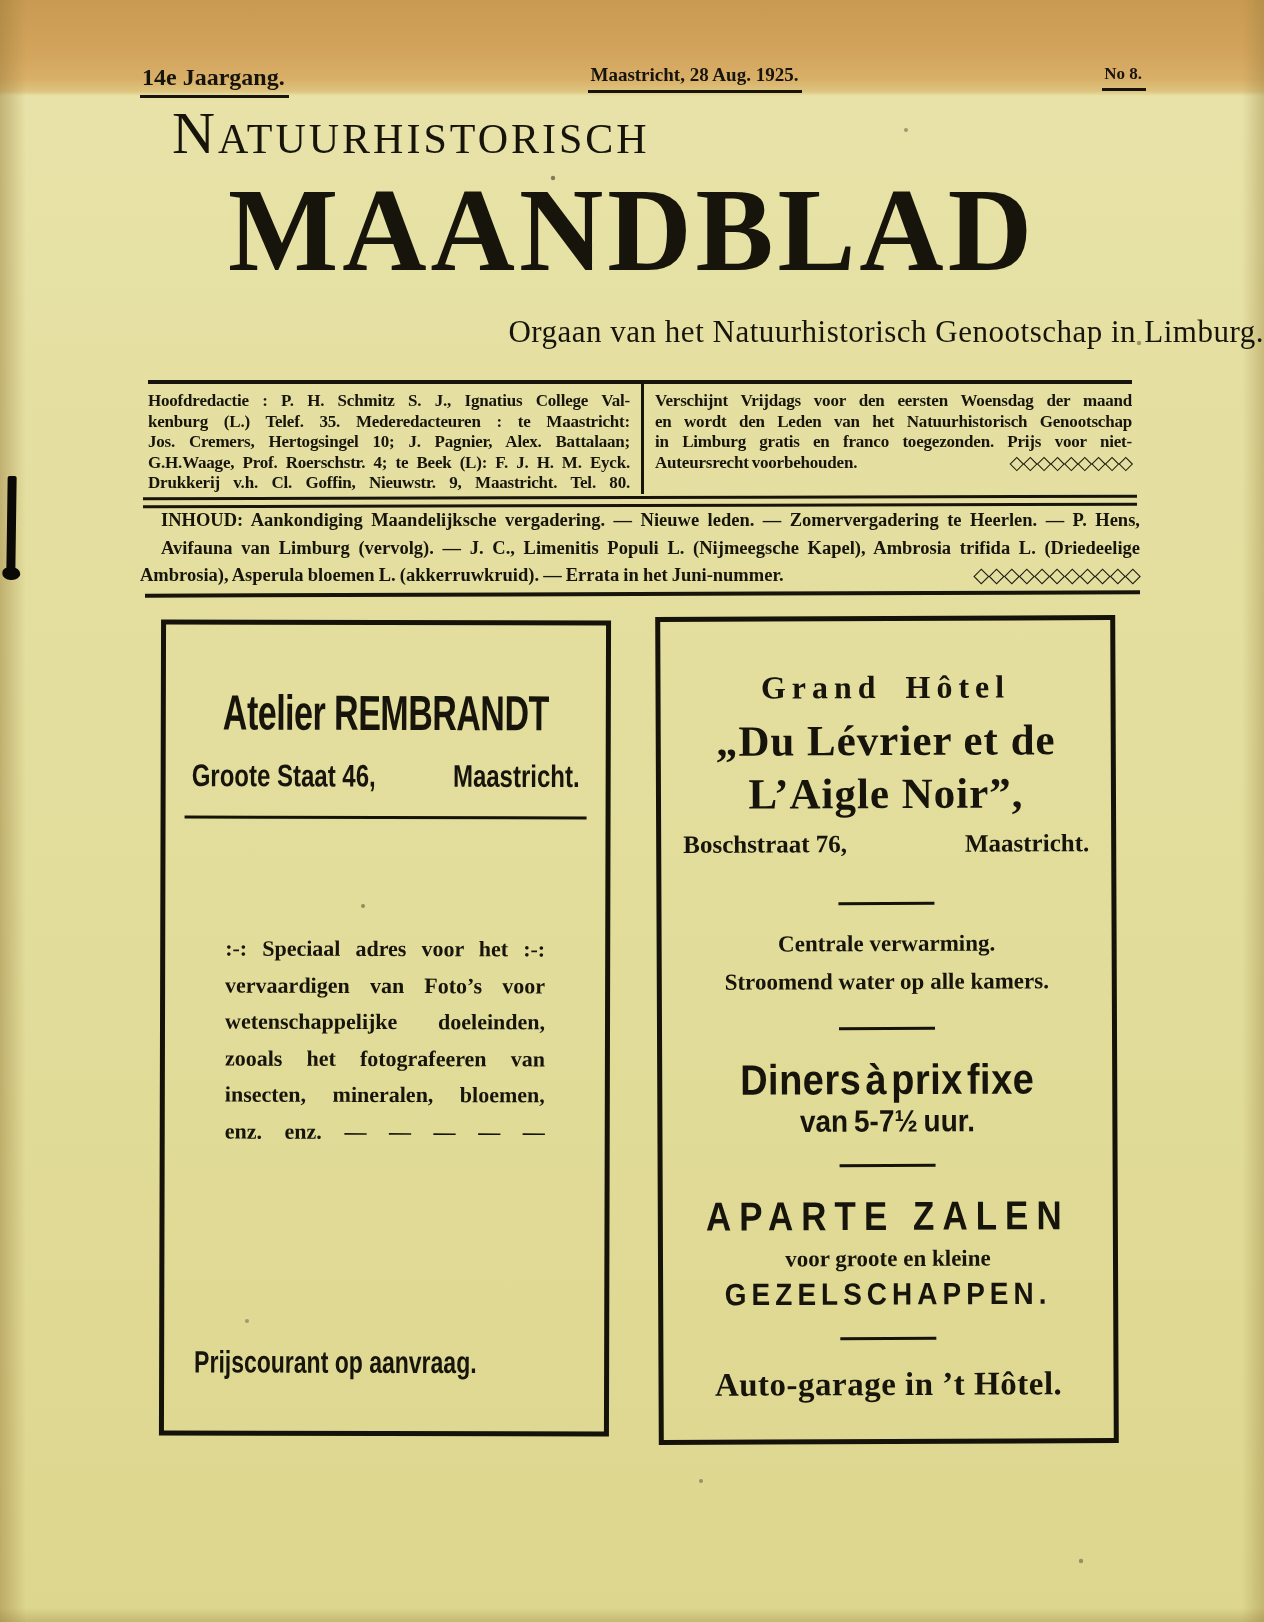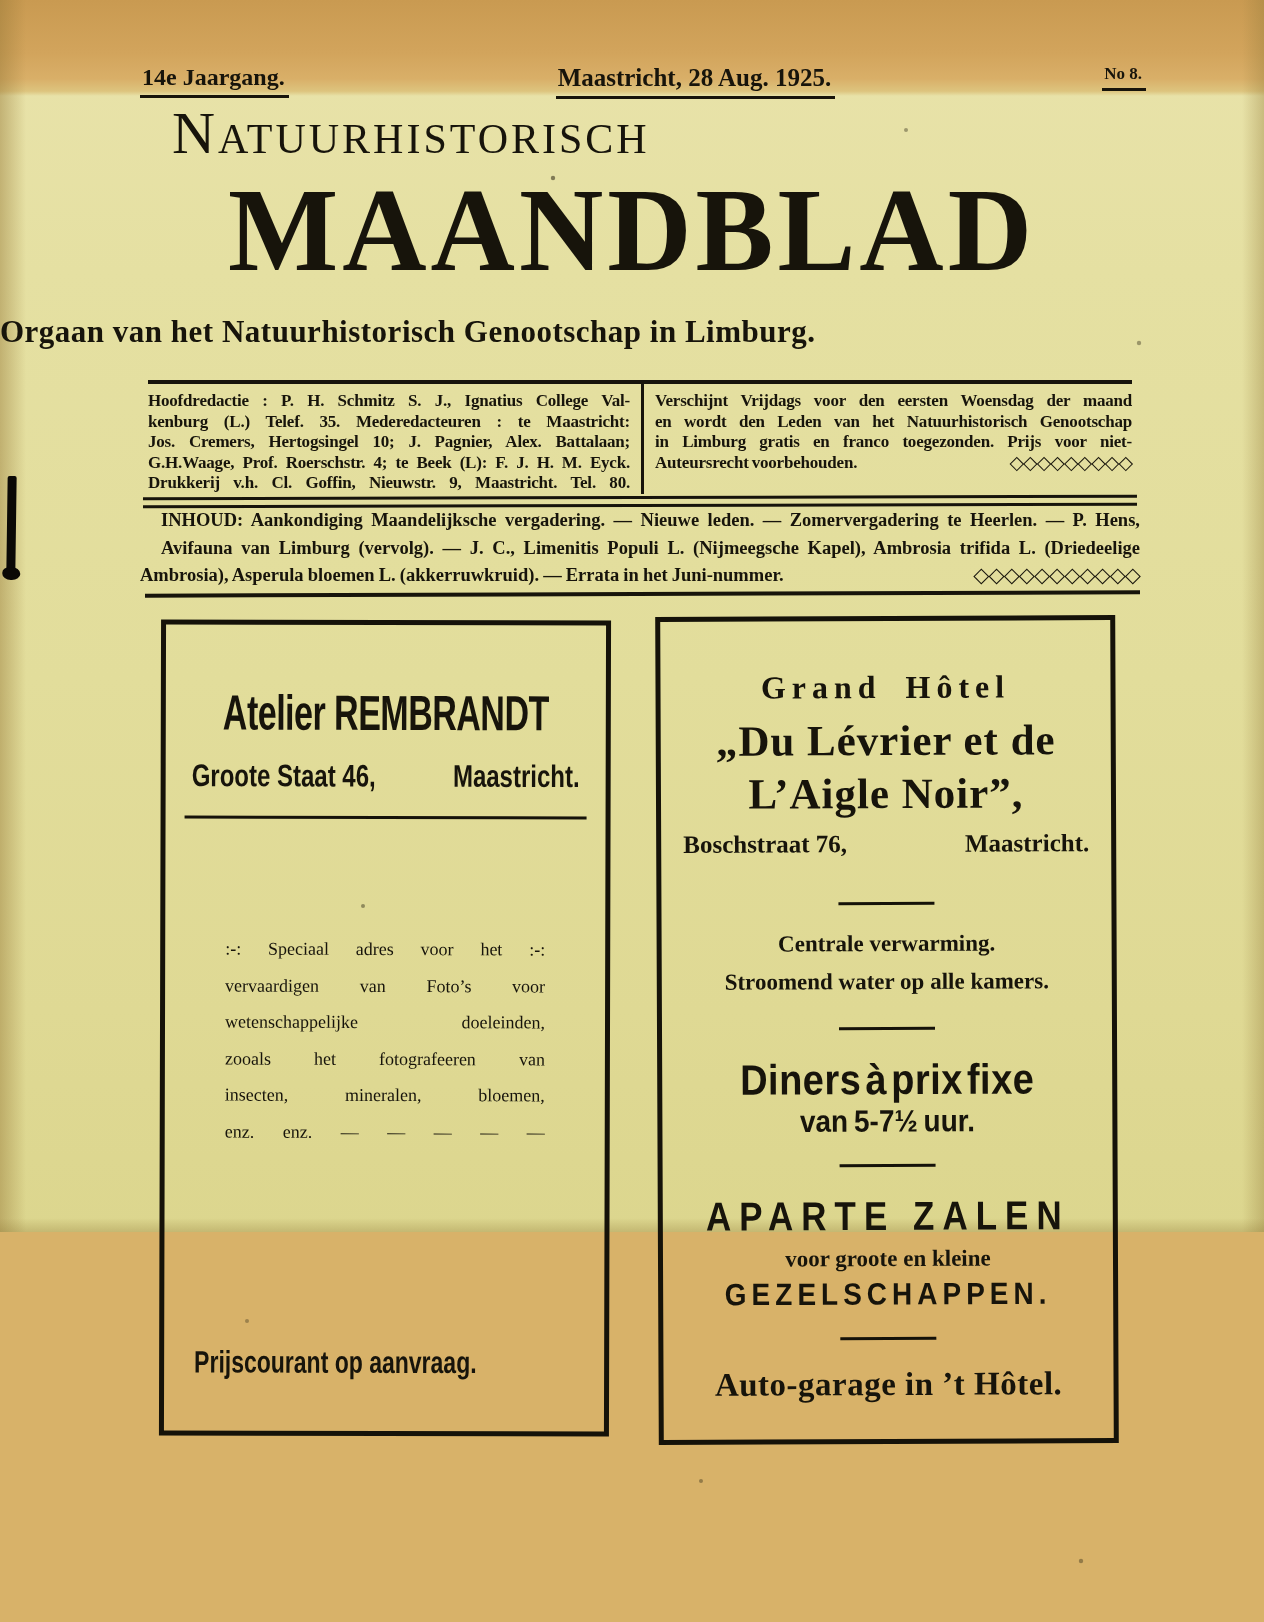--- a/index.html
+++ b/index.html
@@ -3,21 +3,21 @@
 <meta charset="utf-8">
 <style>
   html,body{margin:0;padding:0;}
   body{
     width:1264px;height:1622px;
     background:#d8b269;
     font-family:"Liberation Serif", serif;
     color:#17140b;
     overflow:hidden;
   }
-  .scan{position:relative;width:1264px;height:1232px;
+  .scan{position:relative;width:1264px;height:1622px;
     background:linear-gradient(180deg,#e9e3ab 0%,#e5e0a2 22%,#e2dd9b 55%,#dfd994 82%,#dcd68e 100%);
   }
   
   .top-band{position:absolute;left:0;top:0;width:100%;height:96px;
     background:linear-gradient(180deg,#c99a51 0%,#d2a45c 55%,#d9af68 82%,#ddc47e 95%,rgba(221,196,126,0) 100%);}
   .left-edge{position:absolute;left:0;top:0;width:26px;height:100%;
     background:linear-gradient(90deg,rgba(150,120,55,.45),rgba(150,120,55,0));}
   .right-edge{position:absolute;right:0;top:0;width:22px;height:100%;
     background:linear-gradient(270deg,rgba(150,125,60,.38),rgba(150,125,60,0));}
   .bottom-edge{position:absolute;left:0;bottom:0;width:100%;height:14px;
@@ -28,30 +28,30 @@
     box-shadow:552px 177px 0 1.2px rgba(45,40,22,.55), 905px 129px 0 1px rgba(45,40,22,.4),
       362px 905px 0 1px rgba(45,40,22,.45), 1138px 342px 0 1.2px rgba(45,40,22,.4),
       700px 1480px 0 1px rgba(45,40,22,.4), 246px 1320px 0 1px rgba(45,40,22,.35),
       1080px 1560px 0 1.2px rgba(45,40,22,.4);}
 
   
   .issue-row{position:absolute;left:140px;right:118px;top:64px;display:flex;justify-content:space-between;align-items:flex-start;
     font-weight:700;}
   .issue-row .u{border-bottom:3px solid #17140b;padding:0 4px 4px 2px;}
   .vol{font-size:24px;}
-  .dateline{font-size:25px;}
+  .dateline{font-size:19px;}
   .issue-no{font-size:17px;}
 
   
   .kicker{position:absolute;left:172px;top:104px;font-size:42px;letter-spacing:3px;font-weight:400;line-height:1;}
   .kicker::first-letter{font-size:1.42em;font-weight:500;}
   .title{position:absolute;left:0;top:172px;width:100%;margin:0;text-align:center;
     font-size:118px;font-weight:700;letter-spacing:4px;line-height:1;transform:scaleX(.99);}
-  .subtitle{position:absolute;left:0;top:314px;width:100%;text-align:left;
-    font-size:31px;font-weight:700;letter-spacing:.5px;}
+  .subtitle{position:absolute;left:0;top:314px;width:100%;text-align:right;
+    font-size:31px;font-weight:400;letter-spacing:.5px;}
 
   
   .edit-block{position:absolute;left:148px;top:380px;width:984px;border-top:4px solid #17140b;
     display:flex;padding-top:7px;}
   .ecol{font-size:17px;font-weight:700;line-height:20.5px;letter-spacing:-.2px;word-spacing:-1px;}
   .ecol .ln{text-align:justify;text-align-last:justify;white-space:nowrap;}
   .ecol-left{width:482px;}
   .vdiv{width:3px;background:#17140b;margin:-7px 11px 0 11px;}
   .ecol-right{flex:1;}
   .last-ln{display:flex;justify-content:space-between;align-items:center;white-space:nowrap;}
@@ -74,21 +74,21 @@
 
   .sans{font-family:"Liberation Sans",sans-serif;}
   .condensed{transform:scaleY(1.45);transform-origin:center top;}
 
   .rem-name{margin-top:60px;text-align:center;font-size:34px;font-weight:700;letter-spacing:-.5px;}
   .rem-address{display:flex;justify-content:space-between;padding:0 26px;margin-top:34px;
     font-size:24px;font-weight:700;}
   .rem-address span{transform:scaleY(1.3);transform-origin:center top;}
   .ad-rule{height:3px;background:#151209;margin:0 auto;}
   .rem-rule{width:402px;margin-top:30px;}
-  .rem-body{width:320px;margin:112px auto 0;font-size:18px;font-weight:400;line-height:36.5px;
+  .rem-body{width:320px;margin:112px auto 0;font-size:22px;font-weight:700;line-height:36.5px;
     text-align:justify;text-align-last:justify;word-spacing:-.5px;}
   .rem-footer{position:absolute;left:30px;bottom:50px;font-size:23px;font-weight:700;
     transform:scaleY(1.35);transform-origin:left bottom;}
 
   .ad-right .c{text-align:center;}
   .hot-name{margin-top:48px;font-size:32px;font-weight:700;letter-spacing:6px;word-spacing:10px;}
   .hot-line2{margin-top:10px;font-size:43px;font-weight:700;letter-spacing:1px;}
   .hot-line3{margin-top:4px;font-size:43px;font-weight:700;letter-spacing:1px;}
   .hot-address{display:flex;justify-content:space-between;padding:0 22px;margin-top:12px;font-size:25px;font-weight:700;}
   .hot-rule{width:96px;}

